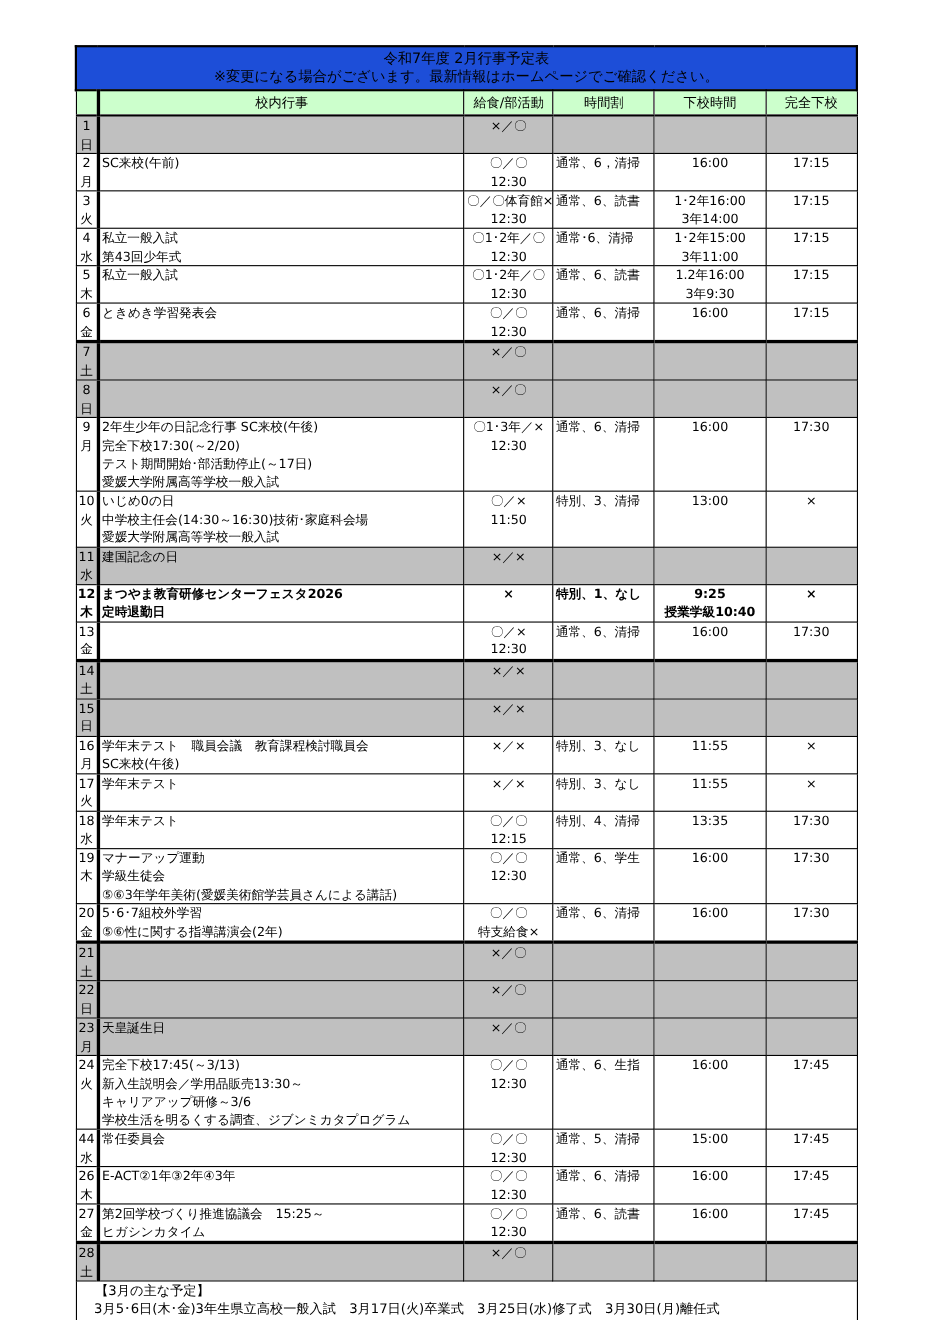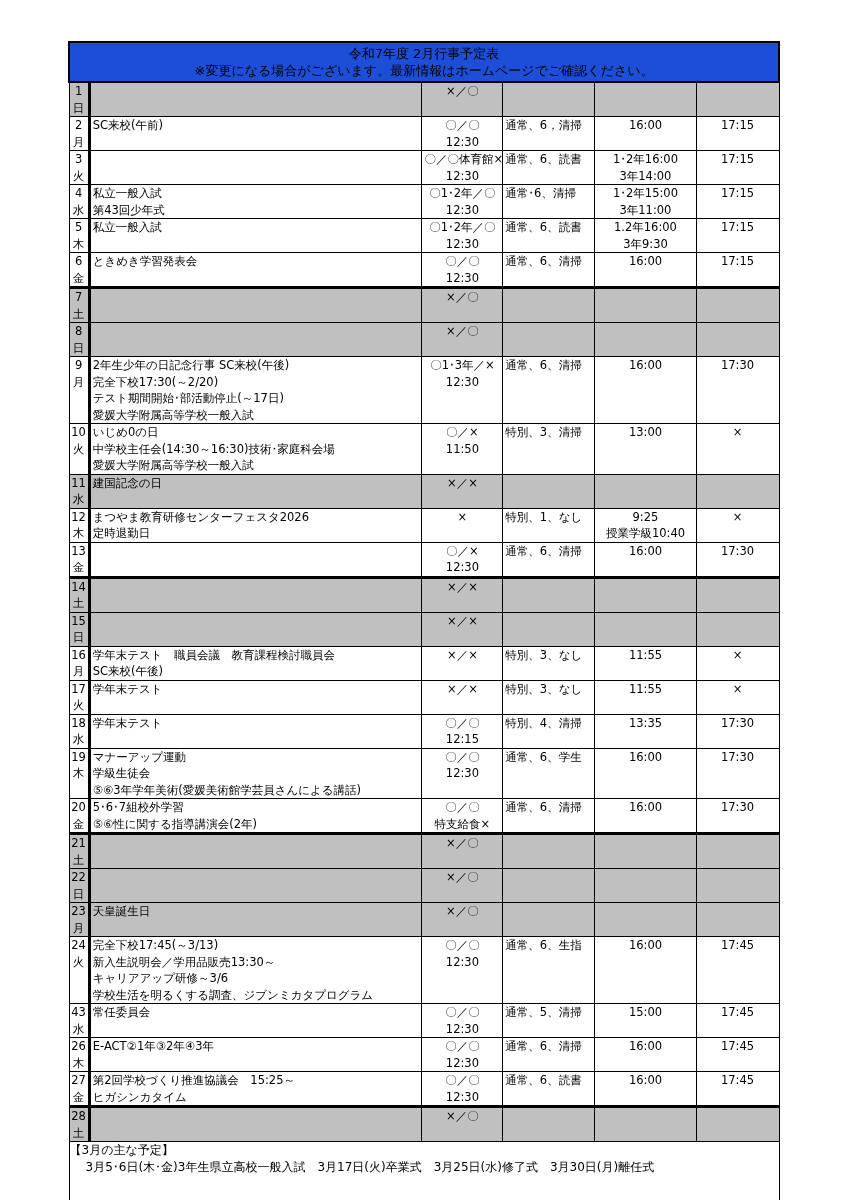--- a/index.html
+++ b/index.html
@@ -11,21 +11,21 @@
   tr.hdr th { background:#ccffcc; font-weight:normal; font-size:12px; height:21px; line-height:21px; text-align:center; border-bottom:2px solid #000; }
   tr.hdr th.daycol { border-right:3px solid #000; }
   td.day { text-align:center; padding:0 !important; border-right:3px solid #000 !important; line-height:16.5px; }
   td.center { text-align:center; }
   td.ev { padding-left:2px; }
   tr.holiday td { background:#c0c0c0; }
   tr.row td { height:33px; }
   tr.weekend-top td { border-top:3px solid #000; }
   tr.weekend-bottom td { border-bottom:3px solid #000; }
   .footer-cell { border:1px solid #000; border-bottom:3px solid #000 !important; padding:0 !important; height:62px; vertical-align:top; }
-  .footer-title { font-size:12px; line-height:17px; }
+  .footer-title { font-size:12px; line-height:17px;margin-left:17px; }
   .footer-body { font-size:12px; line-height:17px; padding-left:16px; white-space:nowrap; }
   .col-day{width:20px;} .col-ev{width:329px;} .col-meal{width:80px;} .col-sch{width:91px;} .col-dis{width:100px;} .col-full{width:82px;}
 </style>
 </head>
 <body>
 
 <div class="sheet">
   <table class="sched">
     <colgroup>
       <col class="col-day">
@@ -35,20 +35,28 @@
         <col class="col-dis">
         <col class="col-full">
     </colgroup>
     <thead>
       <tr>
         <th colspan="6" class="title-cell">
           <div>令和7年度 2月行事予定表</div>
           <div>※変更になる場合がございます。最新情報はホームページでご確認ください。</div>
         </th>
       </tr>
+      <tr class="hdr">
+        <th class="daycol"></th>
+        <th>校内行事</th>
+        <th>給食/部活動</th>
+        <th>時間割</th>
+        <th>下校時間</th>
+        <th>完全下校</th>
+      </tr>
     </thead>
     <tbody id="rows">
         <tr class="row holiday" style="height: 33px;">
           <td class="day">
             <div>1</div>
             <div>日</div>
           </td>
           <td class="ev"></td>
           <td class="center">
             <div class="">×／〇</div>
@@ -244,21 +252,21 @@
             <div class="">×／×</div>
             <div></div>
           </td>
           <td></td>
           <td class="center">
             <div></div>
             <div></div>
           </td>
           <td class="center"></td>
         </tr>
-        <tr class="row" style="height: 33px;">
+        <tr class="row" style="height: 33px; font-weight: bold;">
           <td class="day">
             <div>12</div>
             <div>木</div>
           </td>
           <td class="ev">
             <div>まつやま教育研修センターフェスタ2026</div>
             <div>定時退勤日</div>
           </td>
           <td class="center">
             <div class="">×</div>
@@ -491,21 +499,21 @@
           </td>
           <td>通常、6、生指</td>
           <td class="center">
             <div>16:00</div>
             <div></div>
           </td>
           <td class="center">17:45</td>
         </tr>
         <tr class="row" style="height: 33px;">
           <td class="day">
-            <div>43</div>
+            <div>44</div>
             <div>水</div>
           </td>
           <td class="ev">
             <div>常任委員会</div>
           </td>
           <td class="center">
             <div class="">〇／〇</div>
             <div>12:30</div>
           </td>
           <td>通常、5、清掃</td>

